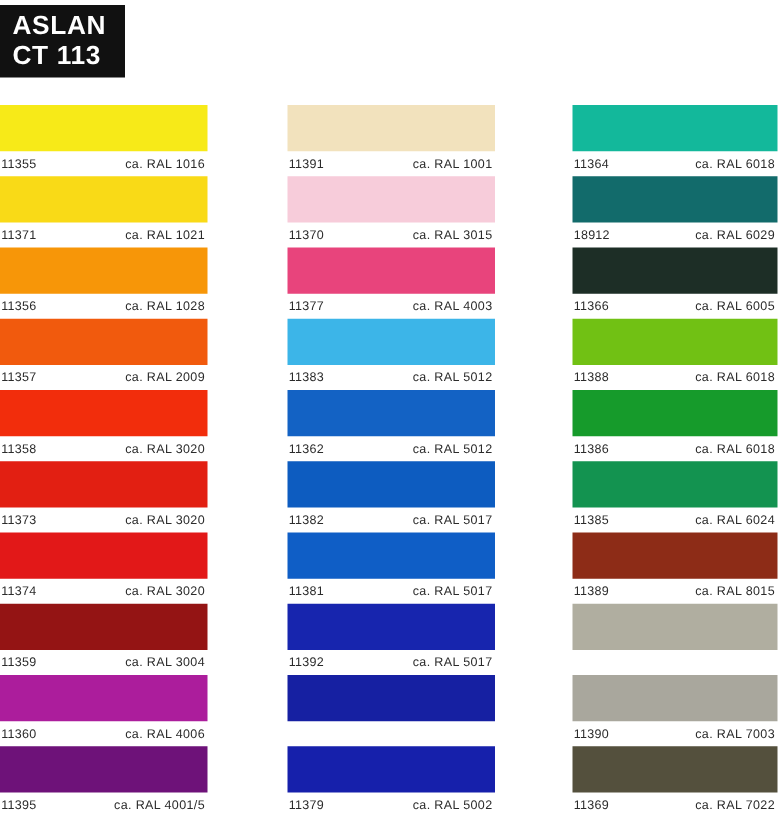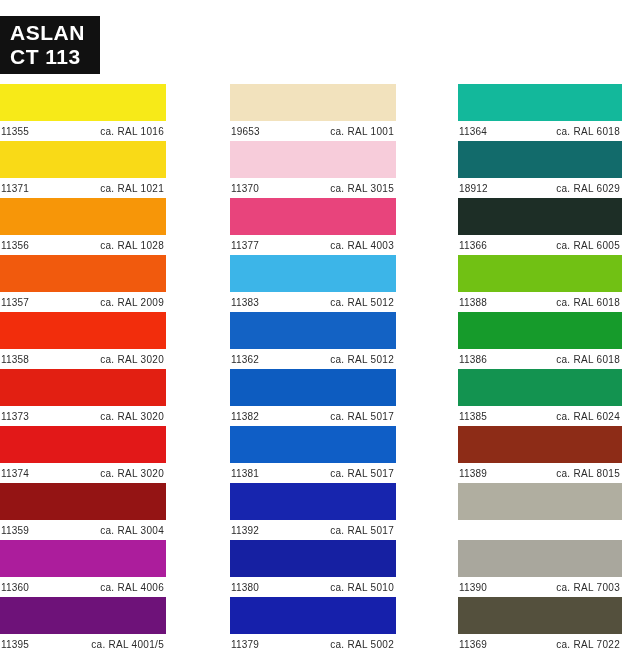--- a/index.html
+++ b/index.html
@@ -12,21 +12,21 @@
     height: 660px;
     font-family: "Liberation Sans", sans-serif;
     position: relative;
     overflow: hidden;
   }
 
   
   #brand-plate {
     position: absolute;
     left: 0;
-    top: 16px;
+    top: 4px;
     width: 100px;
     height: 58px;
     background: #111111;
     color: #ffffff;
     box-sizing: border-box;
     padding: 5px 0 0 10px;
   }
   #brand-plate .brand-line {
     font-size: 21px;
     font-weight: bold;
@@ -164,21 +164,21 @@
         <div class="swatch-caption">
           <span class="swatch-code">11395</span>
           <span class="swatch-ral">ca. RAL 4001/5</span>
         </div>
       </div>
     </div>
     <div class="swatch-column col-1">
       <div class="swatch-cell">
         <div class="swatch-chip" style="background: rgb(242, 226, 189);"></div>
         <div class="swatch-caption">
-          <span class="swatch-code">19653</span>
+          <span class="swatch-code">11391</span>
           <span class="swatch-ral">ca. RAL 1001</span>
         </div>
       </div>
       <div class="swatch-cell">
         <div class="swatch-chip" style="background: rgb(247, 204, 218);"></div>
         <div class="swatch-caption">
           <span class="swatch-code">11370</span>
           <span class="swatch-ral">ca. RAL 3015</span>
         </div>
       </div>
@@ -219,24 +219,20 @@
       </div>
       <div class="swatch-cell">
         <div class="swatch-chip" style="background: rgb(23, 37, 174);"></div>
         <div class="swatch-caption">
           <span class="swatch-code">11392</span>
           <span class="swatch-ral">ca. RAL 5017</span>
         </div>
       </div>
       <div class="swatch-cell">
         <div class="swatch-chip" style="background: rgb(22, 32, 162);"></div>
-        <div class="swatch-caption">
-          <span class="swatch-code">11380</span>
-          <span class="swatch-ral">ca. RAL 5010</span>
-        </div>
       </div>
       <div class="swatch-cell">
         <div class="swatch-chip" style="background: rgb(22, 32, 171);"></div>
         <div class="swatch-caption">
           <span class="swatch-code">11379</span>
           <span class="swatch-ral">ca. RAL 5002</span>
         </div>
       </div>
     </div>
     <div class="swatch-column col-2">

